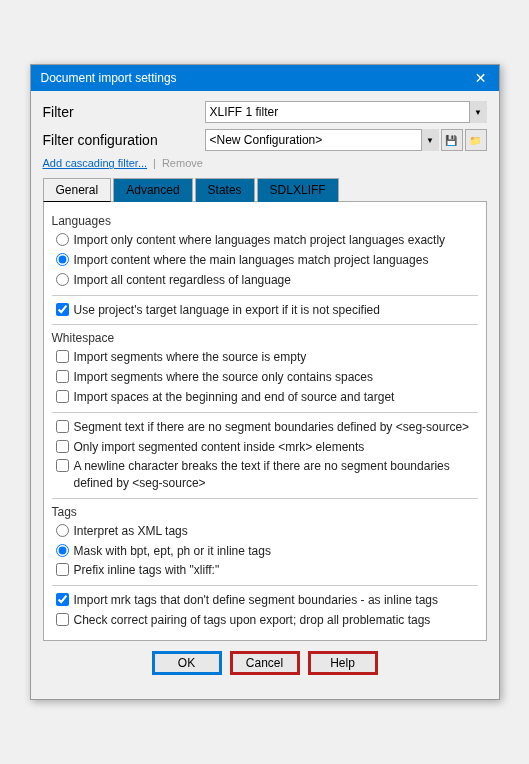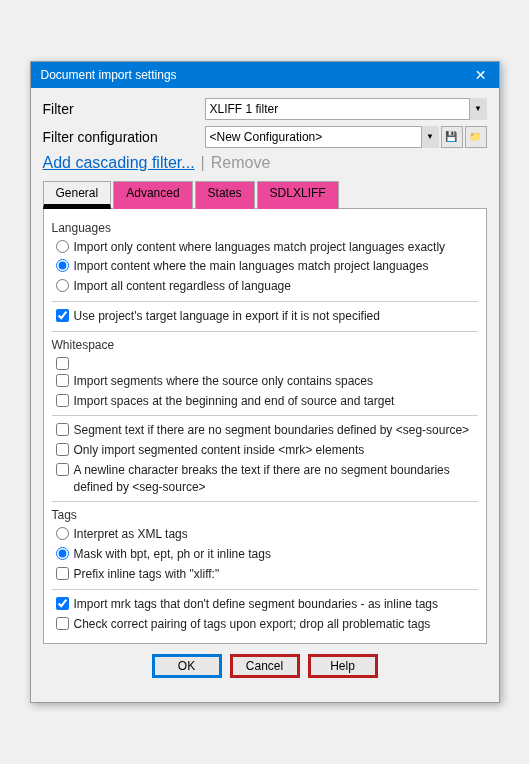--- a/index.html
+++ b/index.html
@@ -95,21 +95,21 @@
       cursor: pointer;
       display: flex;
       align-items: center;
       justify-content: center;
       font-size: 10px;
     }
     .link-row {
       display: flex;
       align-items: center;
       margin-bottom: 8px;
-      font-size: 16px;
+      font-size: 11px;
     }
     .link {
       color: #0066cc;
       cursor: pointer;
       text-decoration: underline;
     }
     .link-sep {
       margin: 0 6px;
       color: #999;
     }
@@ -119,30 +119,30 @@
     }
     .tabs {
       display: flex;
       border-bottom: 1px solid #aaa;
       margin-bottom: 0;
     }
     .tab {
       padding: 4px 12px;
       border: 1px solid #aaa;
       border-bottom: none;
-      background: #ec4899;
+      background: #0369a1;
       cursor: pointer;
       margin-right: 2px;
       font-size: 12px;
       position: relative;
       top: 1px;
     }
     .tab.active {
       background: #f0f0f0;
-      border-bottom: 5px solid #000000;
+      border-bottom: 1px solid #000000;
       font-weight: normal;
     }
     .tab-content {
       border: 1px solid #aaa;
       border-top: none;
       padding: 8px;
       background: white;
       max-height: 540px;
       overflow-y: auto;
     }
@@ -277,20 +277,21 @@
       <div class="check-row">
         <input type="checkbox" id="langCheck" checked="" style="">
         <label for="langCheck">Use project's target language in export if it is not specified</label>
       </div>
 
       <hr class="section-divider">
 
       <div class="section-label">Whitespace</div>
       <div class="check-row">
         <input type="checkbox" id="ws2" style="">
+        <label for="ws2">Import segments where the source is empty</label>
       </div>
       <div class="check-row">
         <input type="checkbox" id="ws3" style="">
         <label for="ws3">Import segments where the source only contains spaces</label>
       </div>
       <div class="check-row">
         <input type="checkbox" id="ws4" style="">
         <label for="ws4">Import spaces at the beginning and end of source and target</label>
       </div>
 

